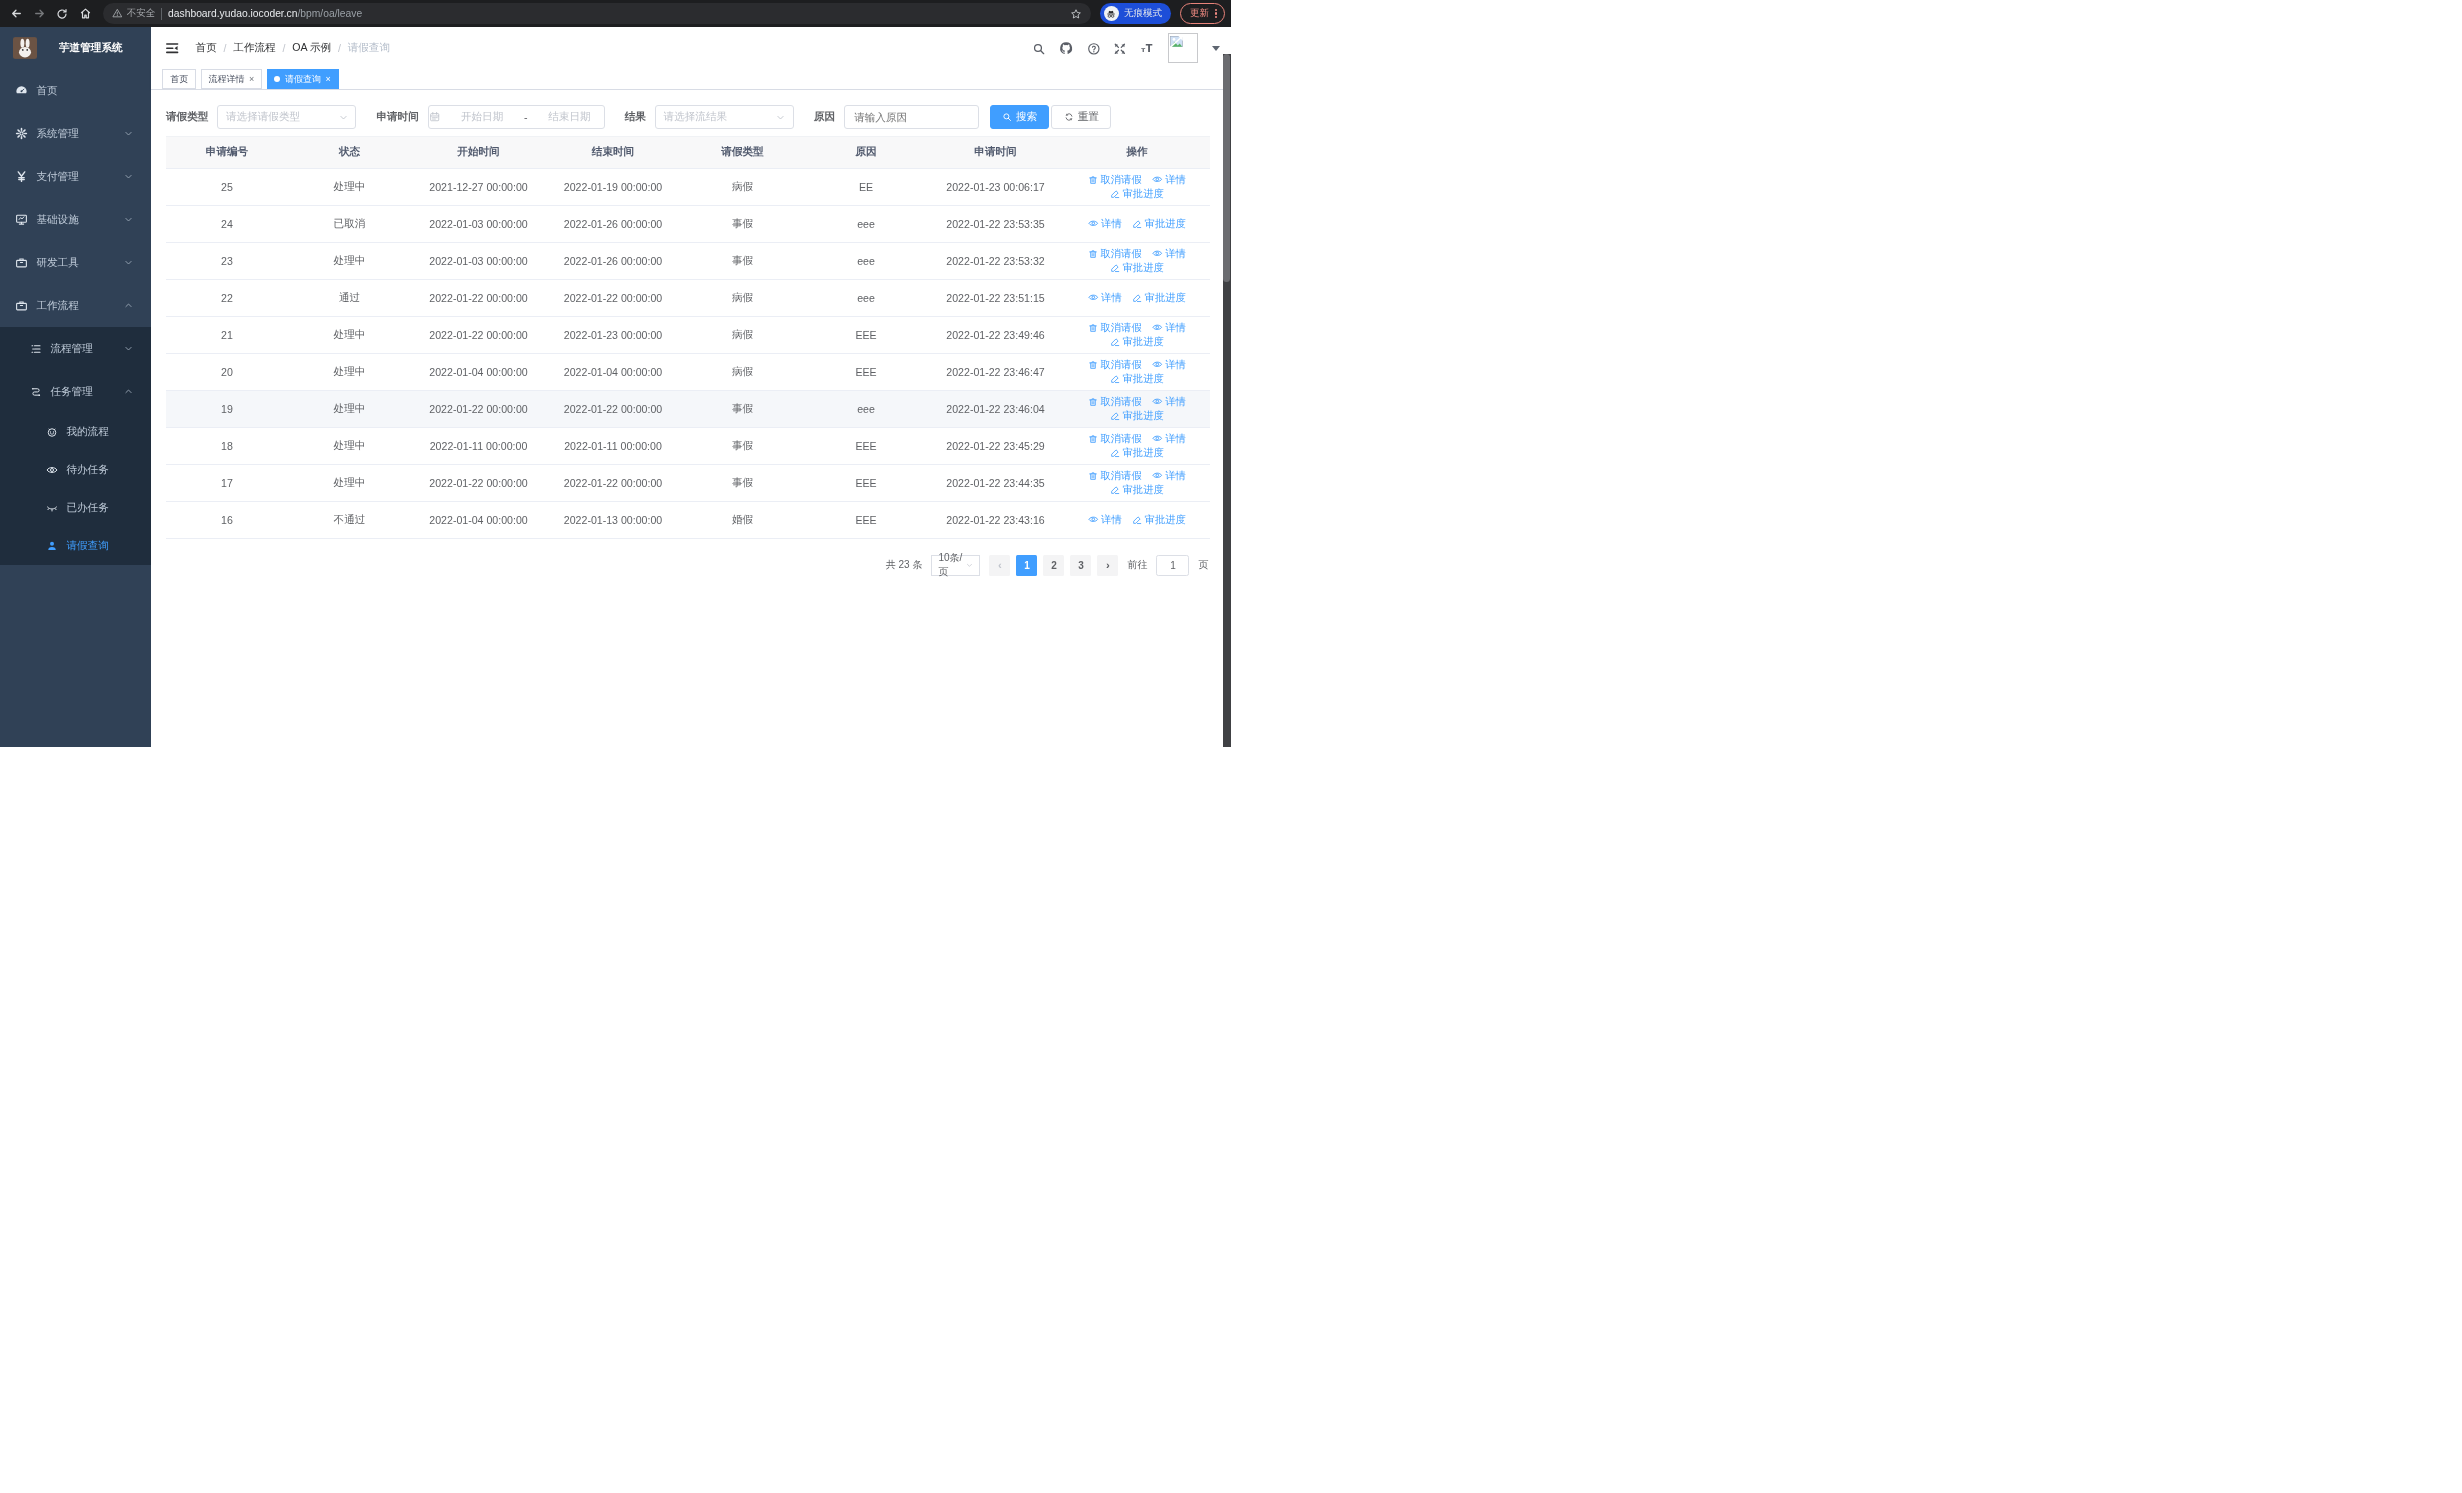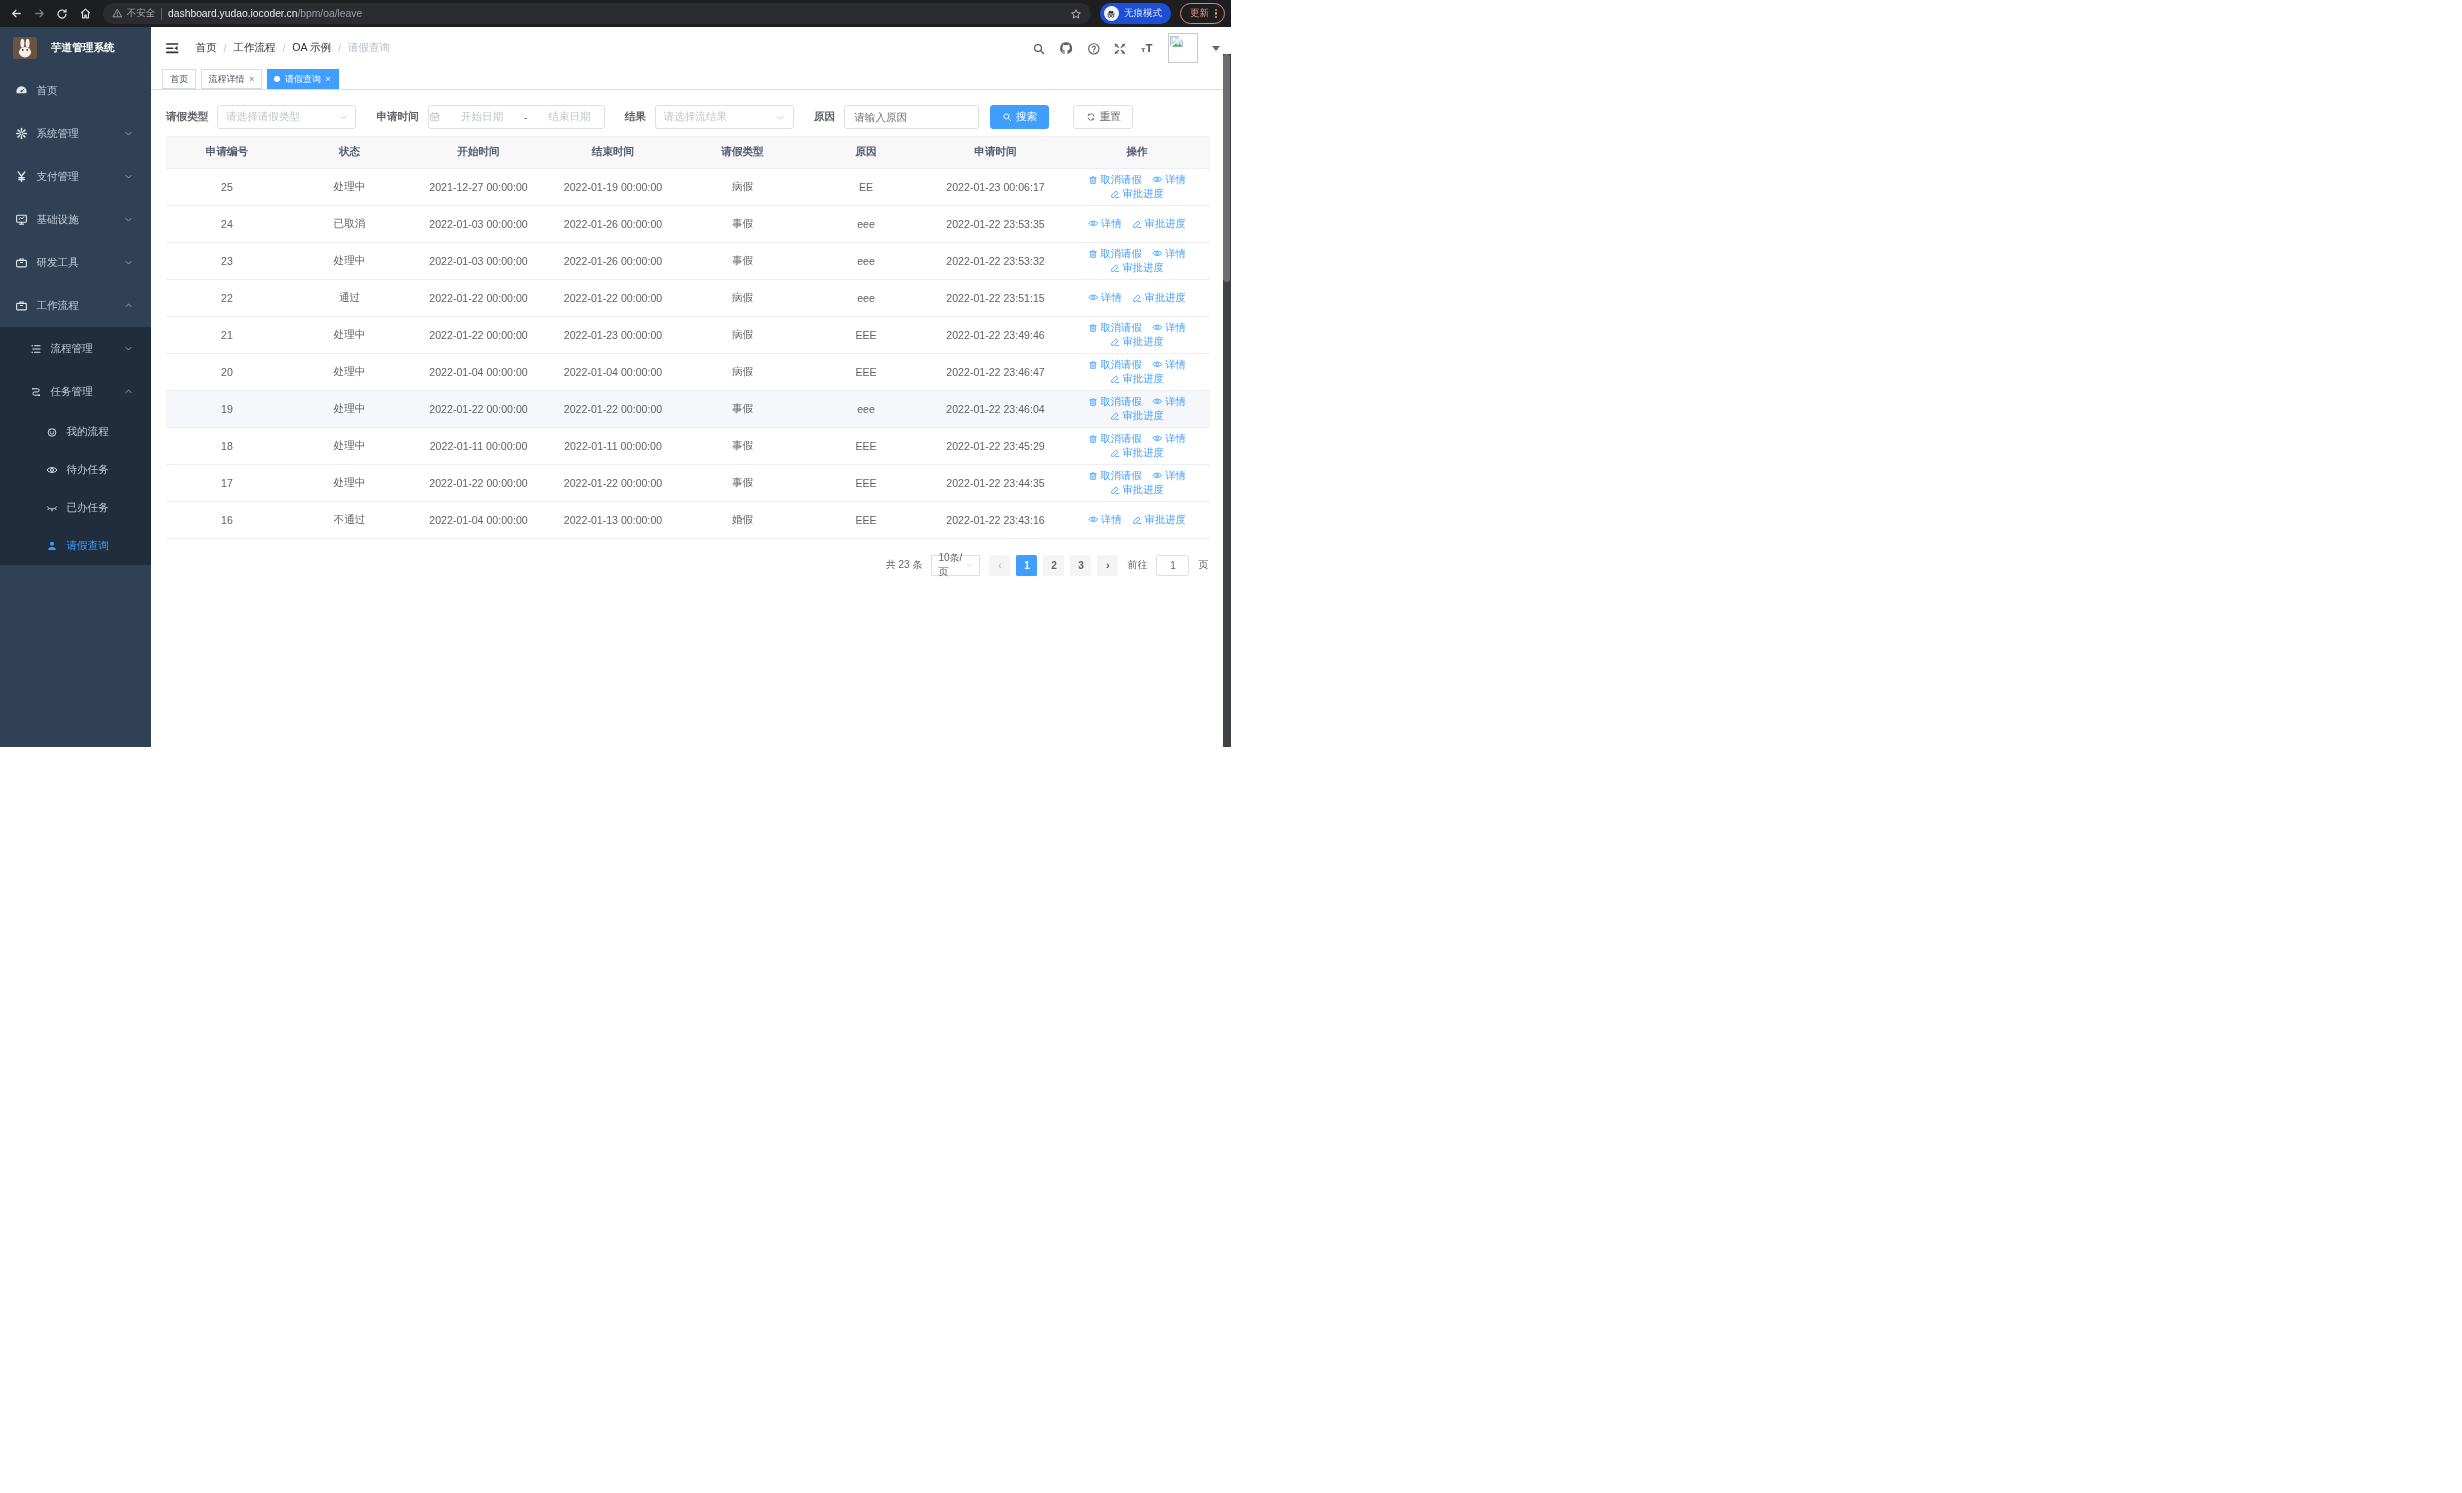--- a/index.html
+++ b/index.html
@@ -22,21 +22,21 @@
   .update-pill { height:20.5px; border:1.5px solid #e8837a; border-radius:11.4px; display:flex; align-items:center; gap:6px; padding:0 6.8px 0 9px; margin-left:6px; flex:none; color:#f28b82; }
   .update-label { font-size:9.5px; color:#f28b82; }
   .vdots { display:flex; flex-direction:column; gap:1.5px; }
   .vdots i { width:2.3px; height:2.3px; border-radius:50%; background:#f28b82; }
 
   
   .app { display:flex; height:720px; position:relative; }
 
   
   .sidebar { width:151px; flex:none; background:#304156; color:#bfcbd9; overflow:hidden; }
-  .logo-row { height:42px; display:flex; align-items:center; gap:14px; padding:0 12px 0 13px; }
+  .logo-row { height:42px; display:flex; align-items:center; gap:22px; padding:0 12px 0 13px; }
   .logo-img { width:24px; height:22px; border-radius:2.3px; overflow:hidden; flex:none; }
   .logo-title { color:#fff; font-size:10.6px; font-weight:bold; white-space:nowrap; }
   .m-item { height:43px; display:flex; align-items:center; gap:8.4px; padding-left:15px; position:relative; font-size:10.6px; cursor:pointer; }
   .m-item .mi { color:#dfe6ee; flex:none; }
   .m-item .chev { position:absolute; right:18px; color:#9aa7b5; }
   .submenu { background:#1f2d3d; }
   .m-item.l1 { padding-left:30px; }
   .m-item.leaf { height:38px; padding-left:46px; }
   .m-item.active { color:#409eff; }
   .m-item.active .mi { color:#409eff; }
@@ -65,21 +65,21 @@
   .content { flex:1; padding:0 15px; background:#fff; position:relative; }
   .filter-row { margin-top:15px; display:flex; align-items:center; font-size:10.6px; color:#606266; white-space:nowrap; }
   .f-label { font-weight:bold; margin-right:9px; }
   .sel, .inp, .daterange { height:24px; border:0.8px solid #dcdfe6; border-radius:3px; background:#fff; display:flex; align-items:center; font-size:10.6px; color:#c0c4cc; }
   .sel { width:139px; padding:0 7.6px; justify-content:space-between; margin-right:20px; }
   .daterange { width:177px; padding:0 0; gap:7.6px; margin-right:20px; justify-content:center; }
   .daterange .dr-txt { flex:1; text-align:center; }
   .inp { width:135px; padding:0 9px; margin-right:10.6px; }
   .btn { height:24px; border-radius:3px; display:inline-flex; align-items:center; justify-content:center; gap:3.8px; font-size:10.6px; cursor:pointer; border:0.8px solid #dcdfe6; background:#fff; color:#606266; padding:0 11.4px; }
   .btn.primary { background:#409eff; border-color:#409eff; color:#fff; }
-  .btn + .btn { margin-left:24px; }
+  .btn + .btn { margin-left:2px; }
 
   .toolbar-row { margin-top:21px; display:flex; align-items:center; }
   .btn.small { height:22px; font-size:9.5px; padding:0 10px; }
   .tool-circles { margin-left:auto; display:flex; gap:9px; }
   .circle-btn { width:20.5px; height:20.5px; border-radius:50%; border:0.8px solid #dcdfe6; background:#fff; color:#5f6672; display:flex; align-items:center; justify-content:center; cursor:pointer; }
 
   
   table.grid { margin-top:6.8px; border-collapse:collapse; table-layout:fixed; width:1043px; font-size:10.6px; }
   .grid th { height:32px; background:#f8f8f9; color:#515a6e; font-weight:bold; text-align:center; border-bottom:0.8px solid #ebeef5; border-top:0.8px solid #f0f2f5; }
   .grid td { height:37px; text-align:center; color:#606266; border-bottom:0.8px solid #ebeef5; }

